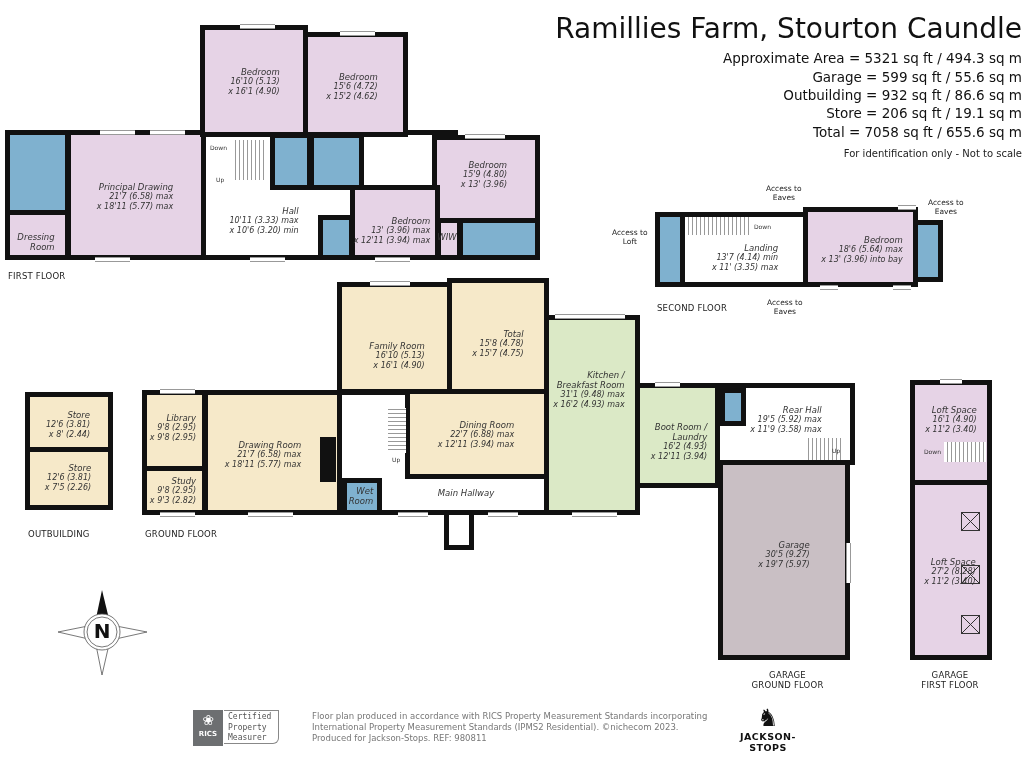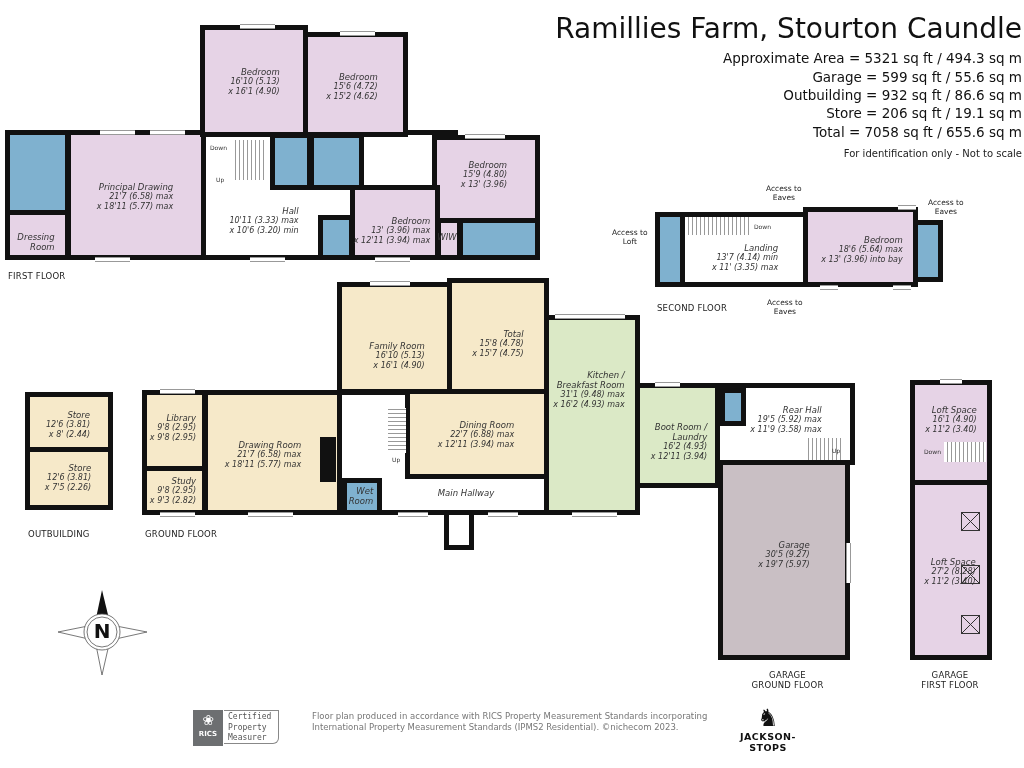--- a/index.html
+++ b/index.html
@@ -304,17 +304,18 @@
   </div>
   <div class="cert">
     <div>Certified</div>
     <div>Property</div>
     <div>Measurer</div>
   </div>
 </div>
 <div id="footer-text">
   <div>Floor plan produced in accordance with RICS Property Measurement Standards incorporating</div>
   <div>International Property Measurement Standards (IPMS2 Residential).  ©nichecom 2023.</div>
+  <div>Produced for Jackson-Stops.   REF: 980811</div>
 </div>
 <div id="js-logo">
   <div class="mark">♞</div>
   <div class="word">JACKSON-STOPS</div>
 </div>
 
 </body></html>

